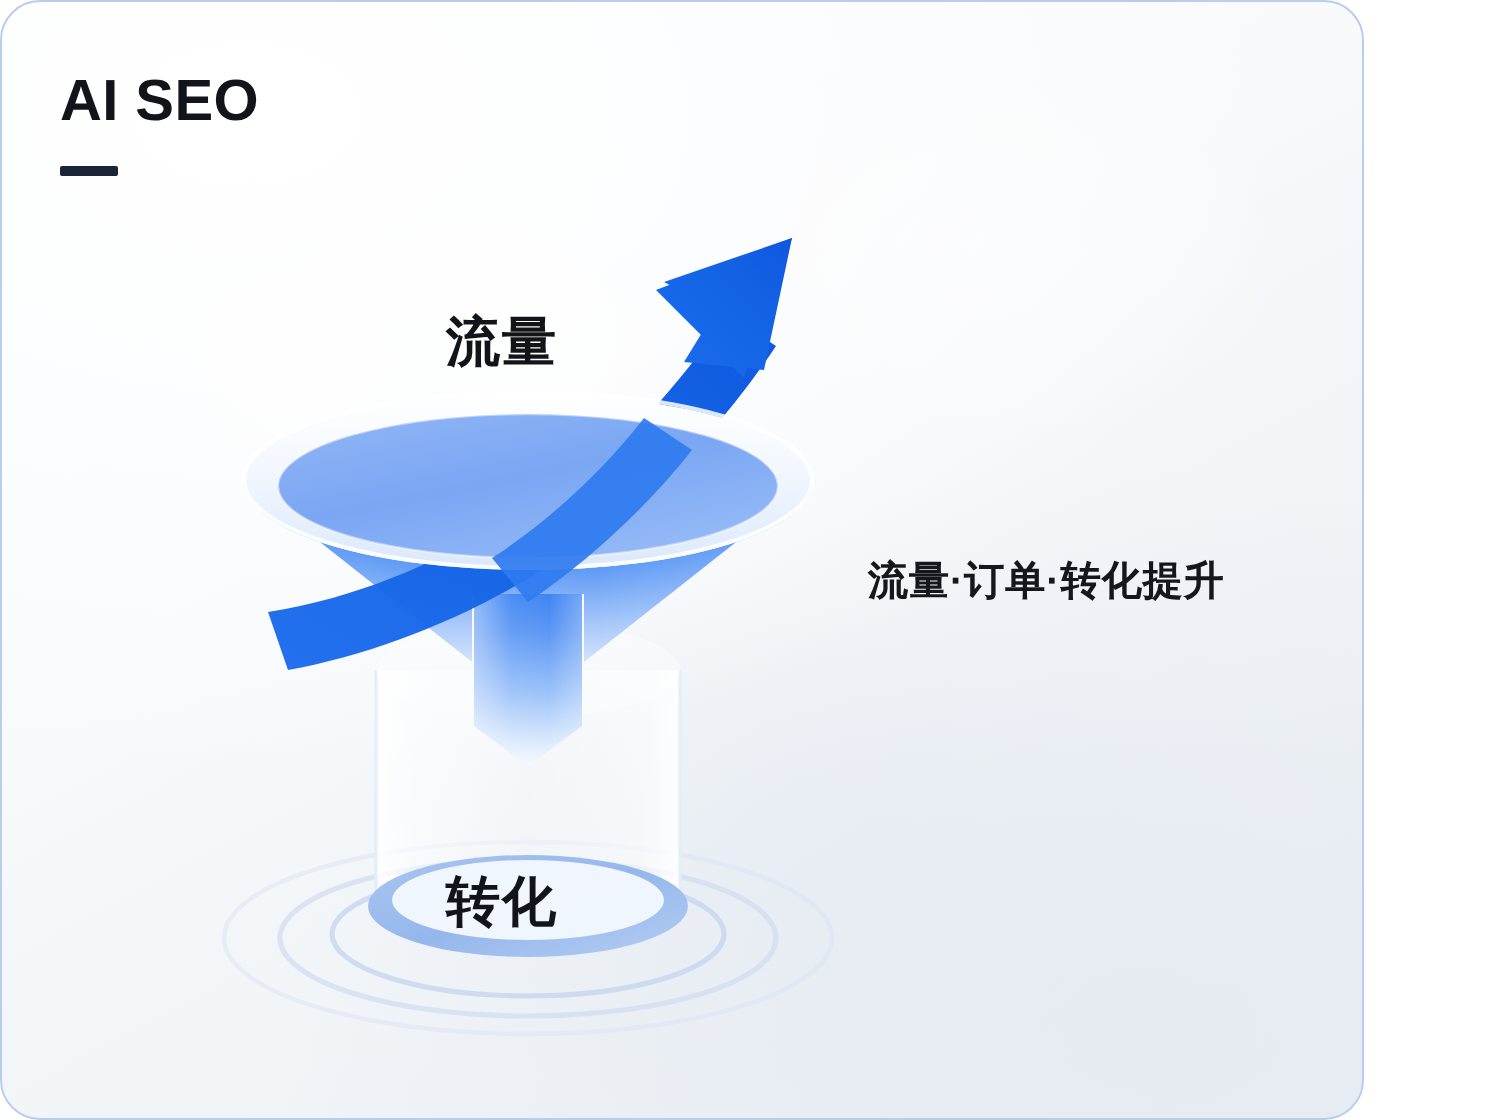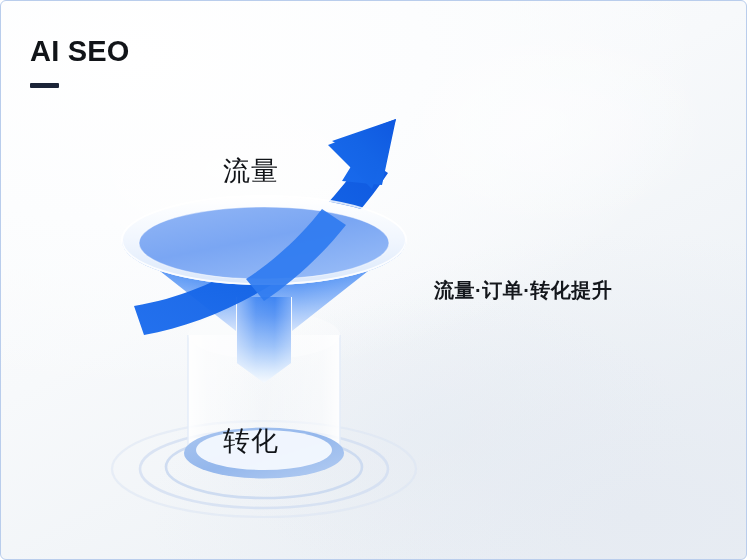--- a/index.html
+++ b/index.html
@@ -9,24 +9,24 @@
   }
   body {
     width: 747px;
     height: 560px;
     overflow: hidden;
     font-family: "Liberation Sans", "DejaVu Sans", sans-serif;
   }
 
   #slide {
     position: relative;
-    width: 747px;
+    width: 682px;
     height: 560px;
     box-sizing: border-box;
-    border-radius: 6px;
+    border-radius: 20px;
     border: 1.5px solid #b9cdec;
     overflow: hidden;
     background:
       radial-gradient(110% 85% at 18% 10%, #ffffff 0%, #fcfdfe 35%, rgba(255,255,255,0) 70%),
       radial-gradient(90% 70% at 85% 92%, #e6ebf2 0%, rgba(238,242,247,0) 72%),
       linear-gradient(152deg, #fdfefe 0%, #f7f9fb 42%, #eef2f6 78%, #e9eef4 100%);
   }
 
   
   #texture {
@@ -80,27 +80,27 @@
     top: 100px;
     width: 340px;
     height: 430px;
   }
   #graphic svg { display: block; }
 
   
   .funnel-label {
     position: absolute;
     font-size: 27px;
-    font-weight: normal;
+    font-weight: bold;
     color: #111418;
     letter-spacing: 1px;
     white-space: nowrap;
   }
   #label-traffic { left: 222px; top: 152px; }
-  #label-conversion { left: 222px; top: 422px; }
+  #label-conversion { left: 222px; top: 432px; }
 </style>
 </head>
 <body>
 
 <div id="slide">
 
   <div id="texture"></div>
 
   <div id="title-block">
     <div id="page-title">AI SEO</div>

